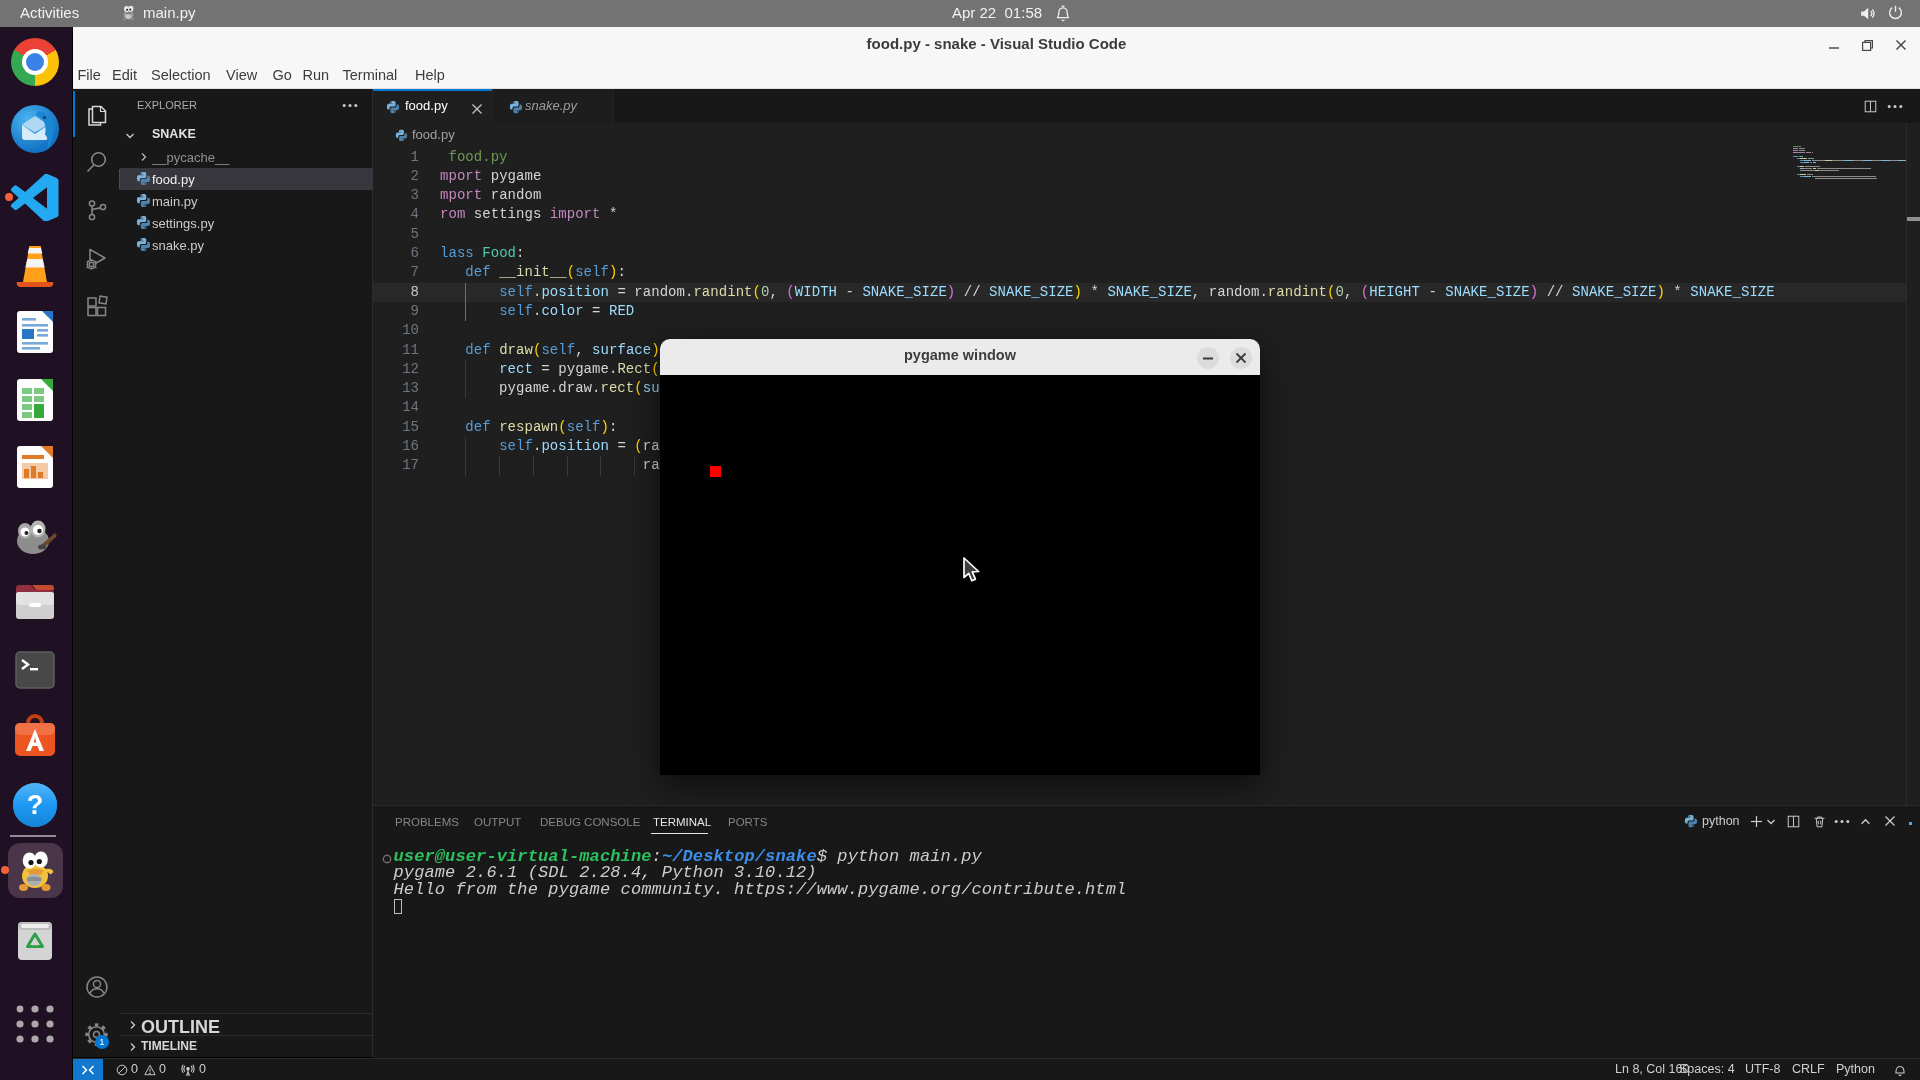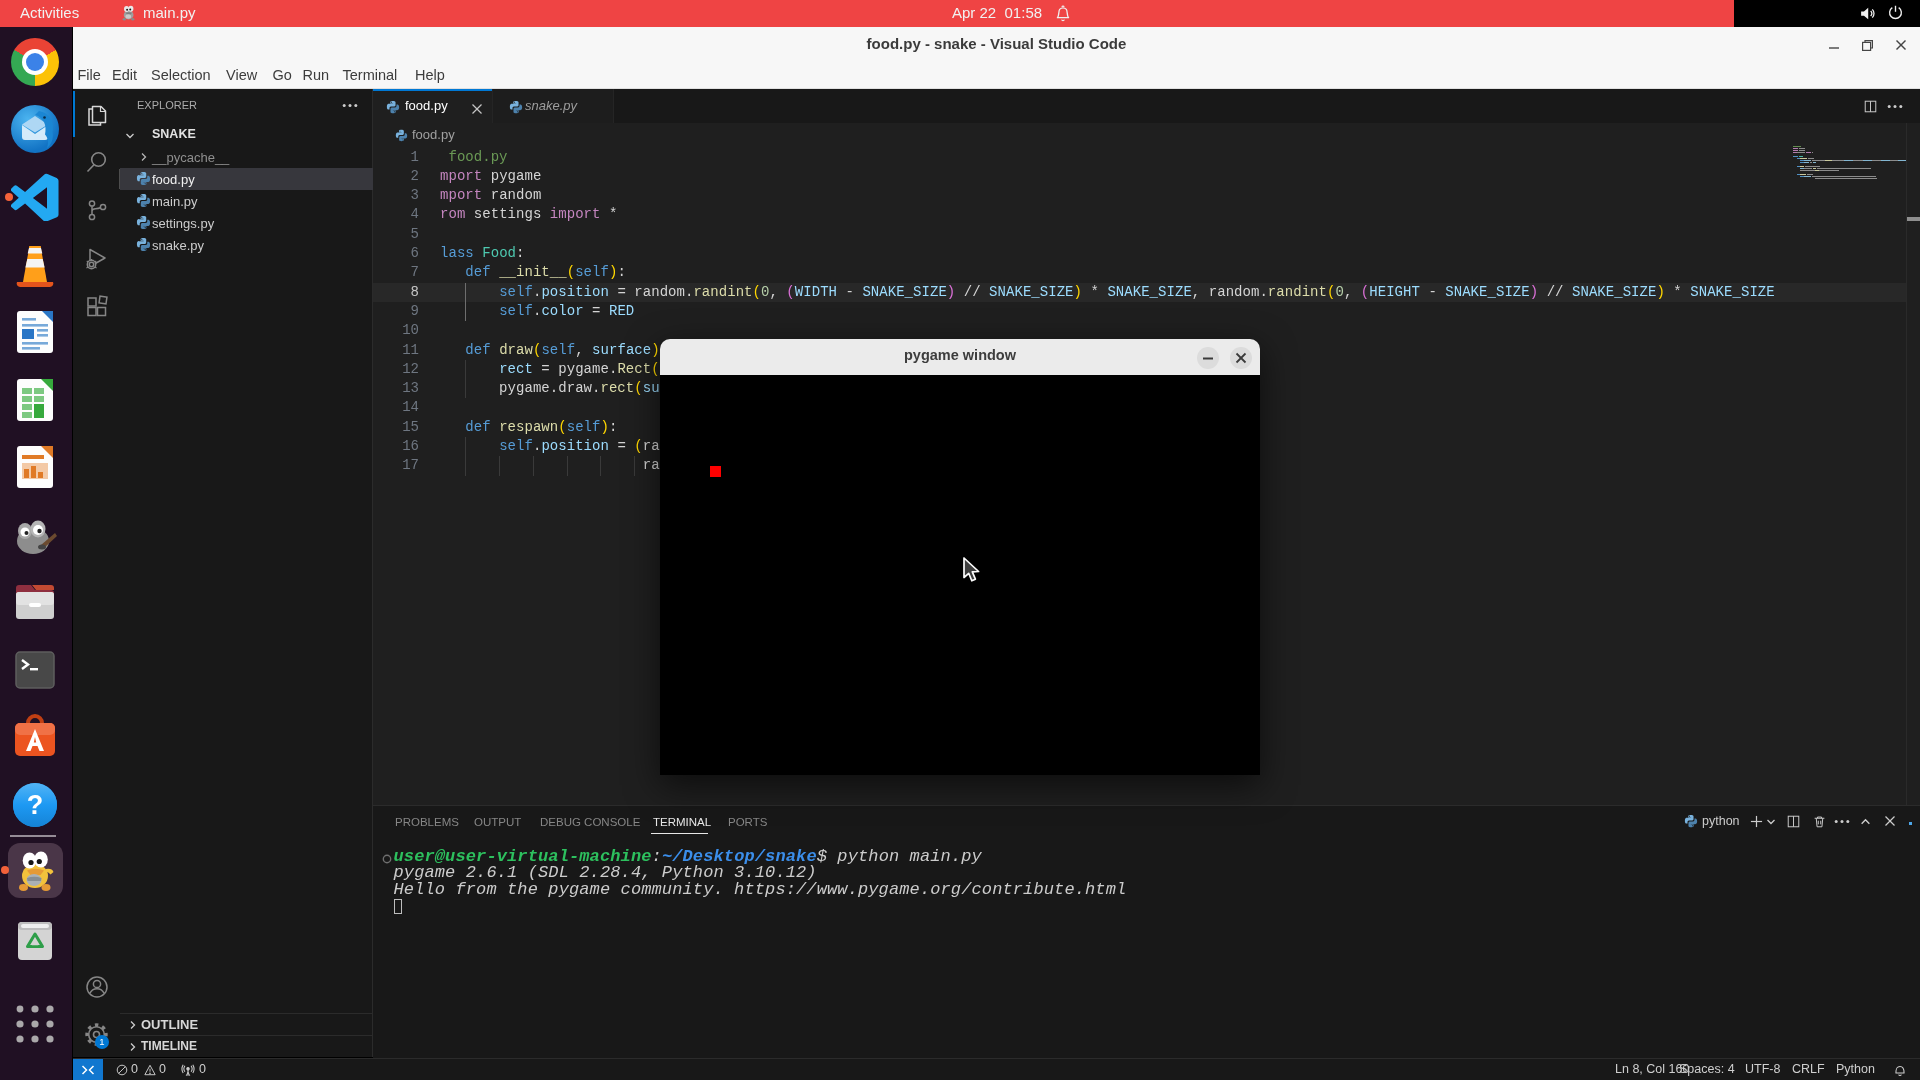--- a/index.html
+++ b/index.html
@@ -1,20 +1,20 @@
 <!DOCTYPE html>
 <html><head>
 <meta charset="utf-8">
 <style>
   * { margin:0; padding:0; box-sizing:border-box; }
   html,body { width:1920px; height:1080px; overflow:hidden; background:#000; }
   body { font-family:"Liberation Sans", sans-serif; position:relative; }
   .abs { position:absolute; }
   
-  #topbar { position:absolute; left:0; top:0; width:1734px; height:27px; background:#ef4444; color:#f1f1f1; }
+  #topbar { position:absolute; left:0; top:0; width:1920px; height:27px; background:#737373; color:#f1f1f1; }
   #topbar .t { position:absolute; top:4px; font-size:15px; }
   
   #dock { position:absolute; left:0; top:27px; width:72px; height:1053px; background:#201023; }
   .dkicon { position:absolute; left:11px; width:48px; height:48px; }
   
   #titlebar { position:absolute; left:73px; top:27px; width:1847px; height:36px; background:#f7f7f7; }
   #menubar  { position:absolute; left:73px; top:63px; width:1847px; height:26px; background:#f7f7f7; border-bottom:1px solid #e0e0e0;}
   #menubar span { position:absolute; top:4px; font-size:14.5px; color:#3c3c3c; }
   #wtitle { position:absolute; left:600px; top:35px; width:793px; text-align:center; font-size:15px; font-weight:bold; color:#3b3b3b; }
   #activitybar { position:absolute; left:73px; top:89px; width:47px; height:968px; background:#181818; }
@@ -365,21 +365,21 @@
   <div class="abs" style="left:32px;top:127px;font-size:13px;">settings.py</div>
   <svg class="abs" style="left:16px;top:148px;" width="15" height="15" viewBox="0 0 16 16">
       <use href="#pyico"></use>
     </svg>
   <div class="abs" style="left:32px;top:149px;font-size:13px;">snake.py</div>
 
   <div class="abs" style="left:0;top:924px;width:253px;height:1px;background:#2b2b2b;"></div>
   <svg class="abs" style="left:7px;top:930px;" width="12" height="12" viewBox="0 0 12 12" fill="none" stroke="#cccccc" stroke-width="1.3">
       <path d="M4 2.5 L7.5 6 L4 9.5"></path>
     </svg>
-  <div class="abs" style="left:21px;top:928px;font-size:13px;font-weight:bold;color:#d7d7d7;">OUTLINE</div>
+  <div class="abs" style="left:21px;top:928px;font-size:18px;font-weight:bold;color:#d7d7d7;">OUTLINE</div>
   <div class="abs" style="left:0;top:946px;width:253px;height:1px;background:#2b2b2b;"></div>
   <svg class="abs" style="left:7px;top:952px;" width="12" height="12" viewBox="0 0 12 12" fill="none" stroke="#cccccc" stroke-width="1.3">
       <path d="M4 2.5 L7.5 6 L4 9.5"></path>
     </svg>
   <div class="abs" style="left:21px;top:950px;font-size:12px;font-weight:bold;color:#d7d7d7;">TIMELINE</div>
 </div>
 <div id="tabbar">
   <div class="abs" style="left:0;top:0;width:119px;height:34px;background:#1f1f1f;border-top:2.5px solid #0078d4;"></div>
   <div class="abs" style="left:119px;top:0;width:122px;height:34px;background:#1d1d1d;border-left:1px solid #252525;border-right:1px solid #252525;"></div>
   <svg class="abs" style="left:13px;top:11px;" width="14" height="14" viewBox="0 0 16 16">

